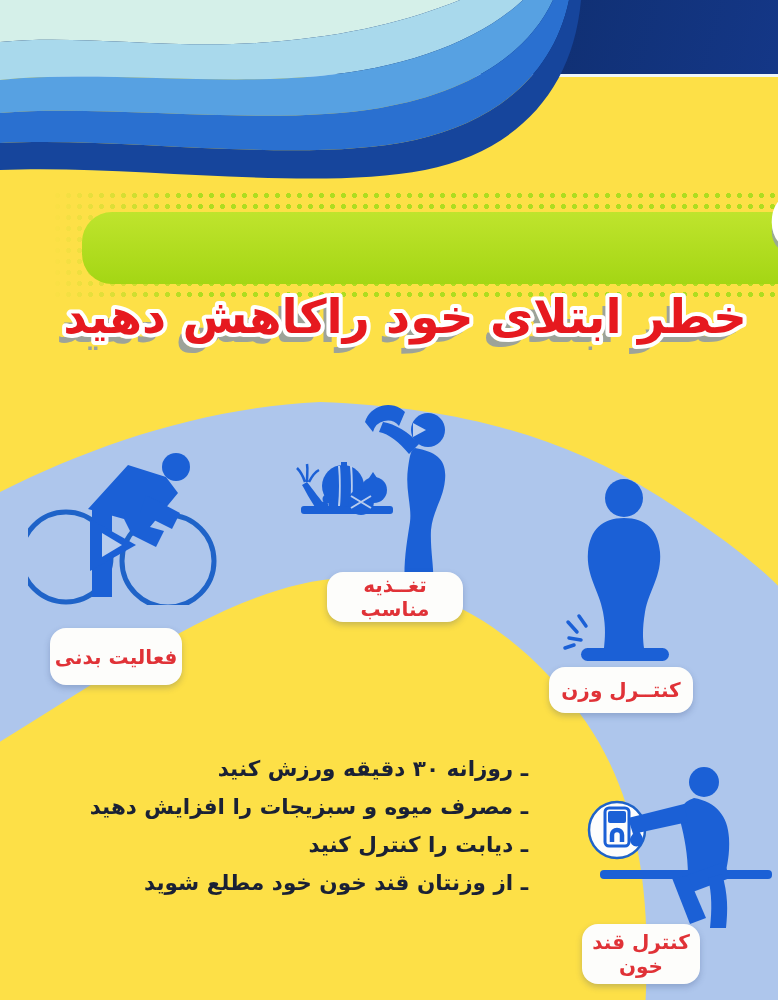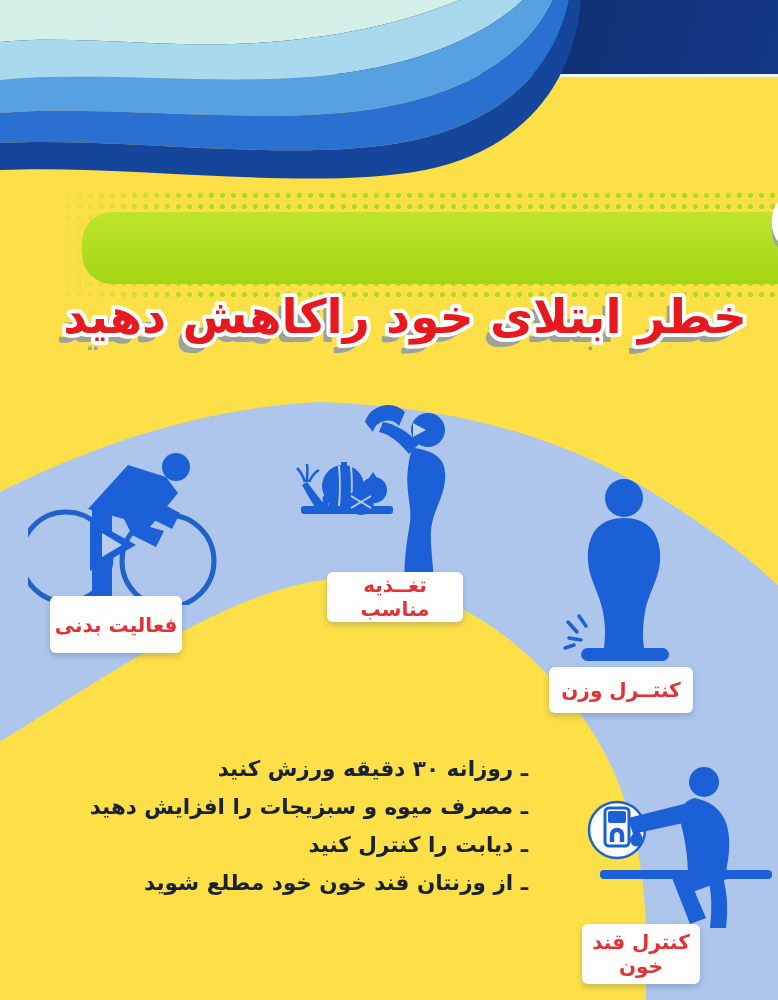--- a/index.html
+++ b/index.html
@@ -41,21 +41,21 @@
     stroke-linejoin:round;font-weight:bold;font-size:47px;direction:rtl;}
   .subtitle-shadow{fill:#8d99a8;font-weight:bold;font-size:47px;direction:rtl;opacity:.85;}
   
   .ring{left:0;top:0;width:778px;height:1000px;}
   
   .icon-blue{fill:#1b60d6;}
   .stroke-blue{stroke:#1f63c8;fill:none;}
   
   .label-box{
     display:flex;align-items:center;justify-content:center;
-    background:#fdfdfb;border-radius:6px;
+    background:#fdfdfb;border-radius:16px;
     box-shadow:0 3px 6px rgba(40,60,110,.25);
     color:#e03237;font-weight:bold;font-size:20px;text-align:center;
   }
   
   .tips{
     left:118px;top:750px;width:410px;
     color:#1a2135;font-weight:bold;font-size:21.5px;
     text-align:right;direction:rtl;
   }
   .tips .tip-line{line-height:38px;white-space:nowrap;}
@@ -165,21 +165,21 @@
       <circle cx="126" cy="30" r="15"></circle>
       <path d="M116,46 C138,50 150,64 151,86 C152,102 149,114 147,124 L110,124 C110,102 106,84 103,72 C100,58 104,50 116,46 Z"></path>
       <path d="M106,52 L50,66 L55,82 L110,70 Z"></path>
       <rect x="22" y="118" width="172" height="9" rx="4"></rect>
       <path d="M146,110 L96,128 L104,144 L152,126 Z"></path>
       <path d="M94,126 L112,172 L128,166 L110,124 Z"></path>
       <path d="M144,122 C150,142 150,158 148,176 L132,176 C134,158 134,142 130,126 Z"></path>
     </g>
   </svg>
 
-  <div class="abs label-box" style="left:50px;top:596px;width:132px;height:57px">
+  <div class="abs label-box" style="left:50px;top:628px;width:132px;height:57px">
     <span>فعالیت بدنی</span>
   </div>
   <div class="abs label-box" style="left:327px;top:572px;width:136px;height:50px">
     <span>تغــذیه مناسب</span>
   </div>
   <div class="abs label-box" style="left:549px;top:667px;width:144px;height:46px">
     <span>کنتــرل وزن</span>
   </div>
   <div class="abs label-box" style="left:582px;top:924px;width:118px;height:60px">
     <span>کنترل قند خون</span>

